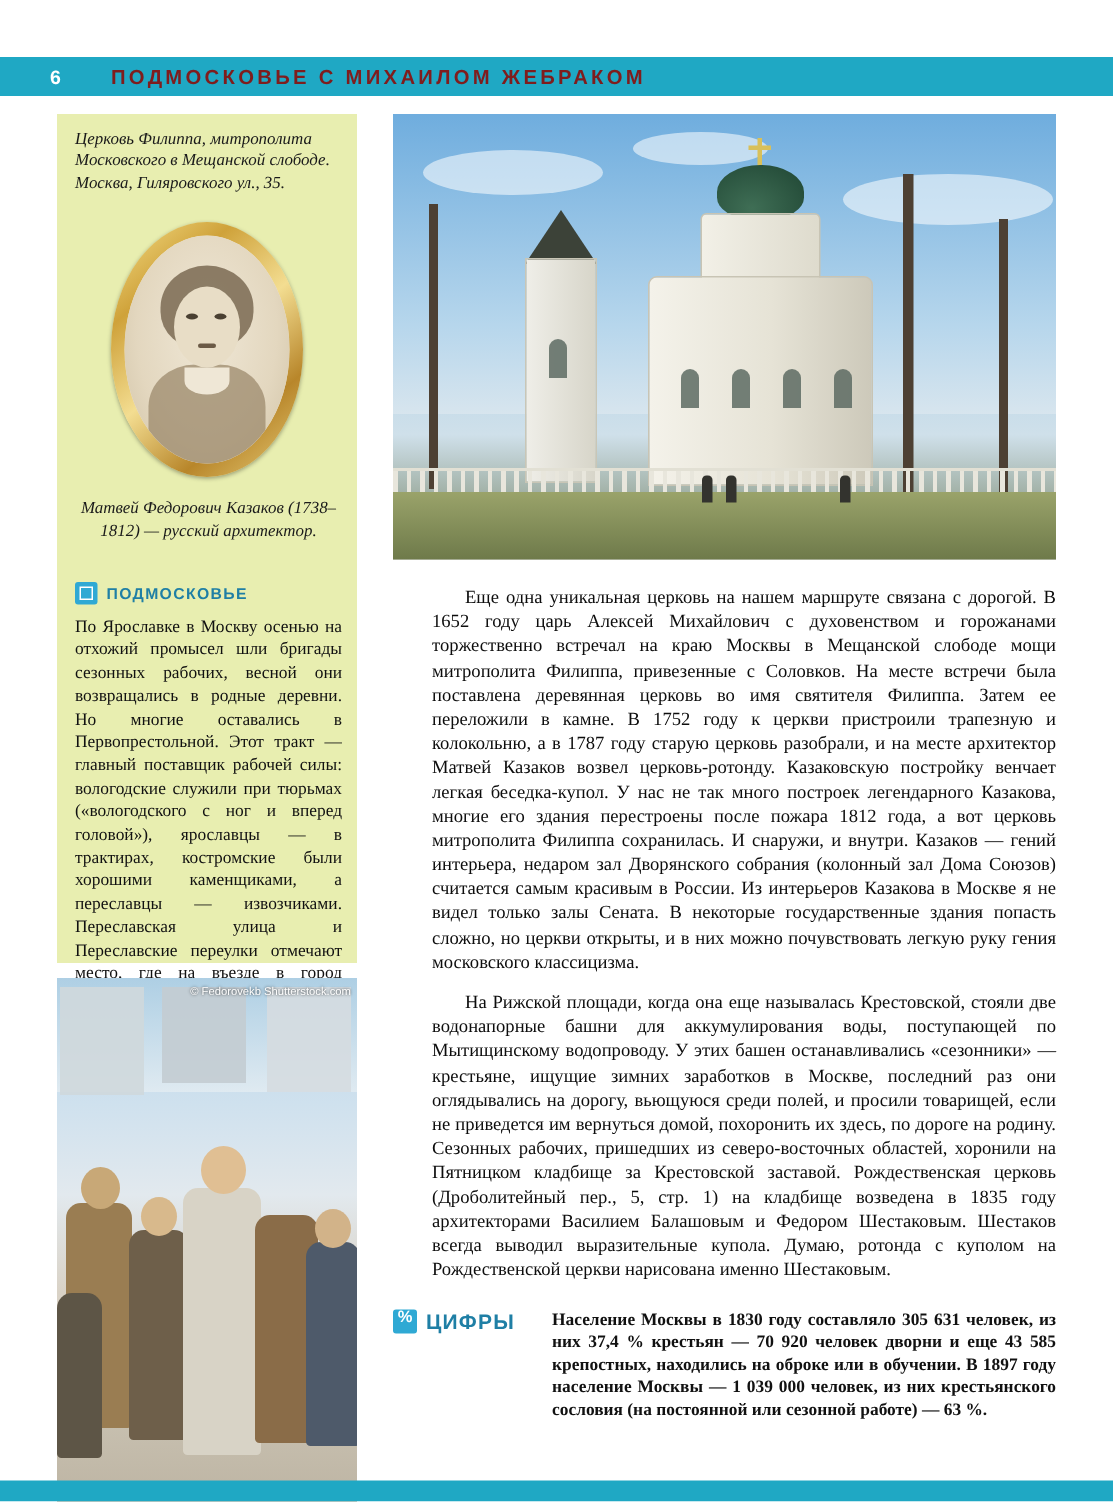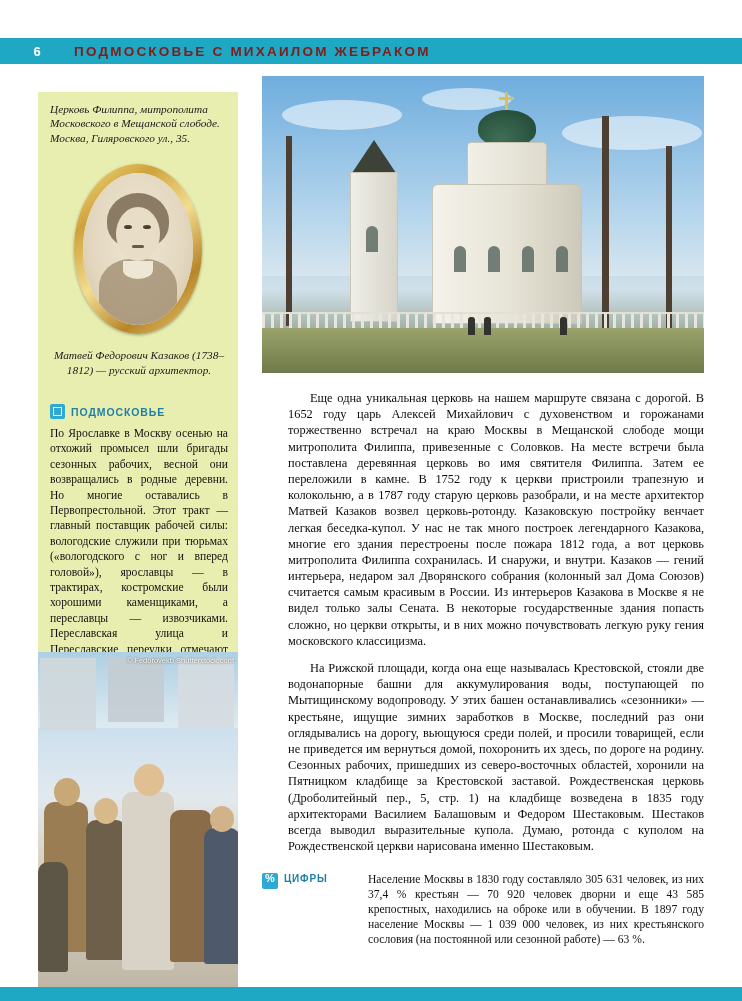--- a/index.html
+++ b/index.html
@@ -51,21 +51,21 @@
   .left-col {
     position: absolute;
     left: 38px;
     top: 76px;
     width: 200px;
     height: 880px;
   }
   .side-panel {
     position: absolute;
     left: 0;
-    top: 16px;
+    top: 0;
     width: 200px;
     height: 566px;
     background: #e8eeb0;
   }
   .caption-top {
     position: absolute;
     left: 12px;
     top: 10px;
     width: 178px;
     font-style: italic;
@@ -336,30 +336,31 @@
   .numbers-icon {
     width: 16px; height: 16px; background:#2fa9d4; border-radius:2px; position:relative; flex:0 0 16px;
   }
   .numbers-icon:before {
     content:"%"; position:absolute; left:0; top:-1px; width:16px; text-align:center;
     font-family:"Liberation Sans", sans-serif; font-size:11px; color:#fff; font-weight:bold;
   }
   .numbers-label {
     color:#1f7fa5;
     font-family:"Liberation Sans", sans-serif;
-    font-size: 10px;
+    font-size: 14px;
     font-weight: bold;
     letter-spacing: 0.8px;
   }
   .numbers-body {
     flex: 1;
     font-size: 11.6px;
     line-height: 1.3;
     text-align: justify;
     color: #111;
+    font-weight: bold;
   }
   .bottom-bar {
     position: absolute;
     left: 0; bottom: 0; width: 742px; height: 14px;
     background: #1fa8c4;
   }
   .left-edge {
     position: absolute;
     left: 0; top: 0; width: 38px; height: 1001px;
     background: #ffffff;

